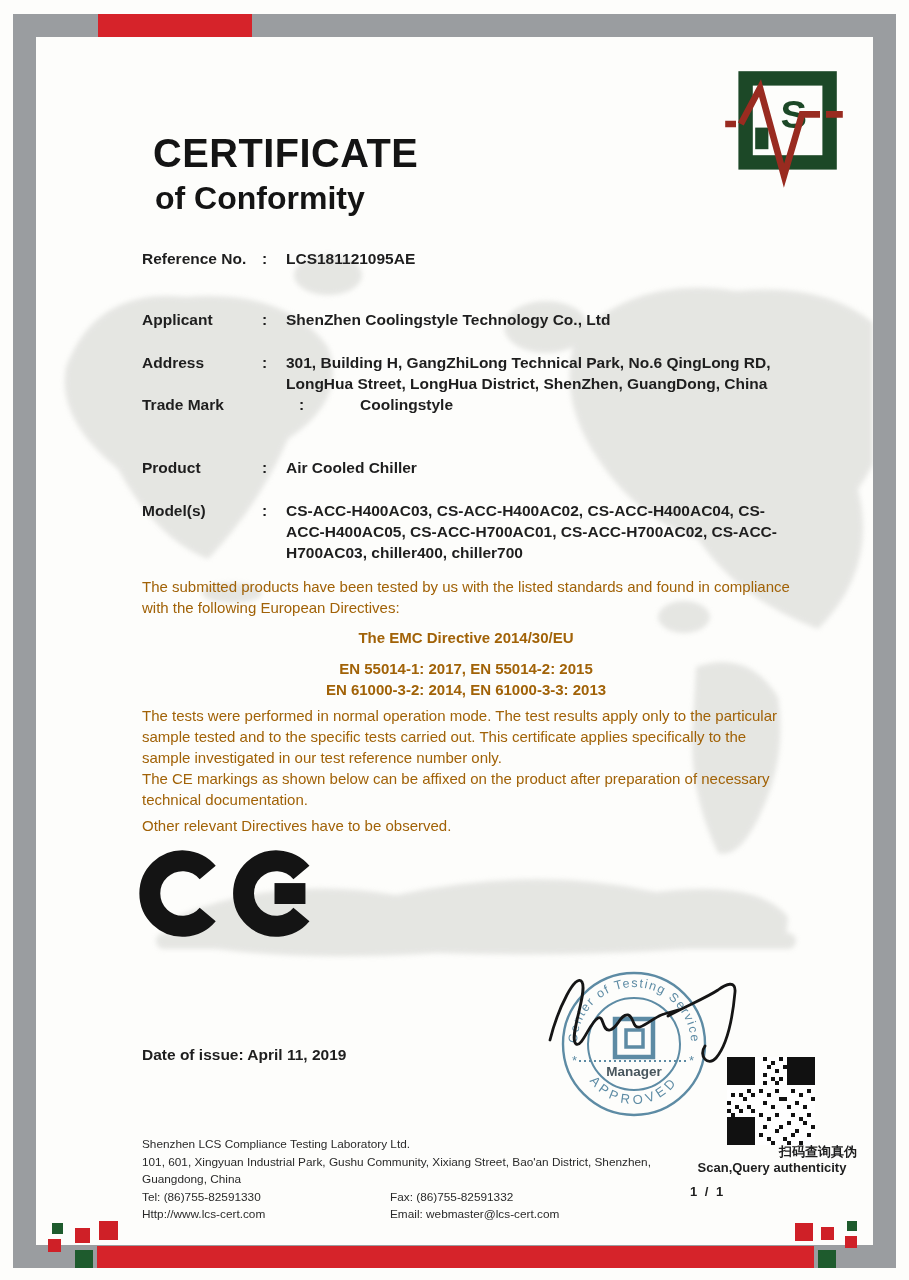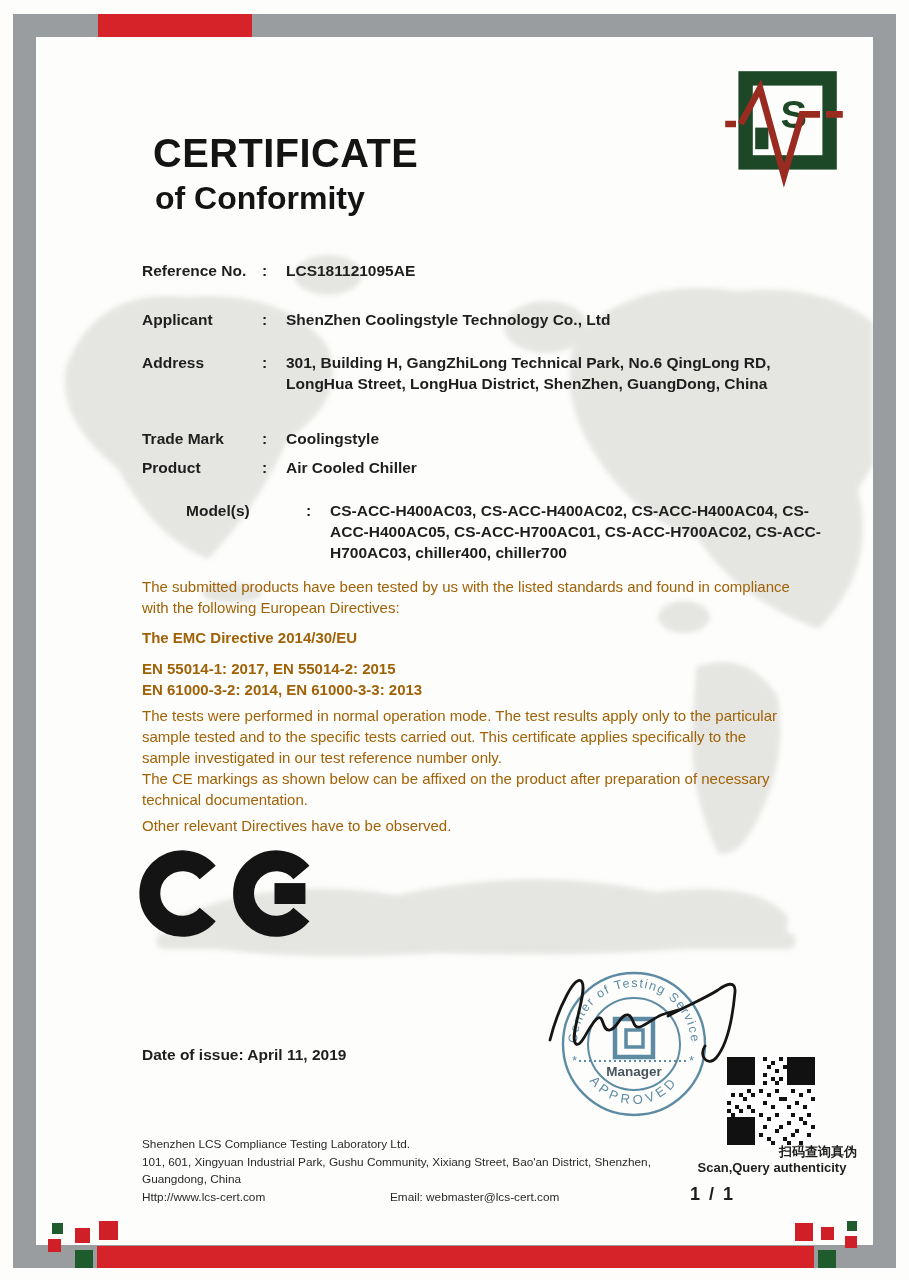--- a/index.html
+++ b/index.html
@@ -29,26 +29,26 @@
   .title{
     left:153px;top:130px;font-size:41px;font-weight:700;letter-spacing:.5px;
     transform:scaleX(.97);transform-origin:left;color:#141414;
   }
   .subtitle{left:155px;top:180px;font-size:32px;font-weight:700;color:#141414;}
   .frow{position:absolute;display:flex;width:645px;line-height:21px;font-size:15.5px;font-weight:700;}
   .flabel{width:120px;flex:none;}
   .fsep{width:24px;flex:none;text-align:left;}
   .fvalue{flex:1;}
   .para{left:142px;width:648px;font-size:15px;line-height:21px;color:#a16207;}
-  .bold{font-weight:700;}
+  .bold{font-weight:700;text-align:center;}
   .date-line{left:142px;top:1046px;font-size:15.5px;font-weight:700;}
   .footer{left:142px;top:1136px;width:560px;font-size:11.8px;line-height:17.5px;color:#2a2a2a;}
   .fcols{display:flex;}
   .fcol1{width:248px;flex:none;}
-  .pageno{left:690px;top:1184px;font-size:18px;font-weight:700;letter-spacing:2px;}
+  .pageno{left:690px;top:1184px;font-size:13px;font-weight:700;letter-spacing:2px;}
   .qr-cap-zh{left:687px;top:1143px;width:170px;text-align:right;font-size:13px;font-weight:700;}
   .qr-cap-en{left:687px;top:1160px;width:170px;text-align:center;font-size:13px;font-weight:600;}
   svg{display:block;}
   .stamp{opacity:.9;}
 </style>
 </head>
 <body>
 
 <div class="scan">
 
@@ -76,46 +76,46 @@
     <svg class="abs" style="left:723px;top:70px;" width="122" height="120" viewBox="0 0 100 100">
       <rect x="18" y="7" width="70" height="70" fill="none" stroke="#1c4827" stroke-width="12"></rect>
       <rect x="26" y="48" width="11" height="18" fill="#1c4827"></rect>
       <text x="58" y="48" text-anchor="middle" font-size="33" font-weight="bold" fill="#1c4827" font-family="Liberation Sans, sans-serif">S</text>
       <path d="M1,45 h9 M14,45 L30,15 L50,88 L65,37 H80 M85,37 H99" fill="none" stroke="#992b20" stroke-width="5.5" stroke-linejoin="miter"></path>
     </svg>
 
     <div class="abs title">CERTIFICATE</div>
     <div class="abs subtitle">of Conformity</div>
 
-    <div class="frow" style="left:142px;top:260px;">
+    <div class="frow" style="left:142px;top:248px;">
       <span class="flabel">Reference No.</span>
       <span class="fsep">:</span>
       <span class="fvalue">LCS181121095AE</span>
     </div>
     <div class="frow" style="left:142px;top:309px;">
       <span class="flabel">Applicant</span>
       <span class="fsep">:</span>
       <span class="fvalue">ShenZhen Coolingstyle Technology Co., Ltd</span>
     </div>
     <div class="frow" style="left:142px;top:352px;">
       <span class="flabel">Address</span>
       <span class="fsep">:</span>
       <span class="fvalue">301, Building H, GangZhiLong Technical Park, No.6 QingLong RD, LongHua Street, LongHua District, ShenZhen, GuangDong, China</span>
     </div>
-    <div class="frow" style="left:142px;top:428px;">
+    <div class="frow" style="left:142px;top:394px;gap:37px;">
       <span class="flabel">Trade Mark</span>
       <span class="fsep">:</span>
       <span class="fvalue">Coolingstyle</span>
     </div>
     <div class="frow" style="left:142px;top:457px;">
       <span class="flabel">Product</span>
       <span class="fsep">:</span>
       <span class="fvalue">Air Cooled Chiller</span>
     </div>
-    <div class="frow" style="left:142px;top:500px;margin-left:44px;">
+    <div class="frow" style="left:142px;top:500px;">
       <span class="flabel">Model(s)</span>
       <span class="fsep">:</span>
       <span class="fvalue">CS-ACC-H400AC03, CS-ACC-H400AC02, CS-ACC-H400AC04, CS-ACC-H400AC05, CS-ACC-H700AC01, CS-ACC-H700AC02, CS-ACC-H700AC03, chiller400, chiller700</span>
     </div>
 
     <div class="abs para" style="top:576px;">The submitted products have been tested by us with the listed standards and found in compliance with the following European Directives:</div>
     <div class="abs para bold" style="top:627px;">The EMC Directive 2014/30/EU</div>
     <div class="abs para bold" style="top:658px;">EN 55014-1: 2017, EN 55014-2: 2015</div>
     <div class="abs para bold" style="top:679px;">EN 61000-3-2: 2014, EN 61000-3-3: 2013</div>
     <div class="abs para" style="top:705px;">The tests were performed in normal operation mode. The test results apply only to the particular sample tested and to the specific tests carried out. This certificate applies specifically to the sample investigated in our test reference number only.</div>
@@ -226,20 +226,24 @@
       </g>
     </svg>
     <div class="abs qr-cap-zh">扫码查询真伪</div>
     <div class="abs qr-cap-en">Scan,Query authenticity</div>
 
     <div class="abs footer">
       <div>Shenzhen LCS Compliance Testing Laboratory Ltd.</div>
       <div>101, 601, Xingyuan Industrial Park, Gushu Community, Xixiang Street, Bao'an District, Shenzhen,</div>
       <div>Guangdong, China</div>
       <div class="fcols">
+        <span class="fcol1">Tel: (86)755-82591330</span>
+        <span>Fax: (86)755-82591332</span>
+      </div>
+      <div class="fcols">
         <span class="fcol1">Http://www.lcs-cert.com</span>
         <span>Email: webmaster@lcs-cert.com</span>
       </div>
     </div>
     <div class="abs pageno">1 / 1</div>
 
   </div>
 
   <div class="red-bottom"></div>
   <div class="sq green" style="left:52px;top:1223px;width:11px;height:11px;"></div>

